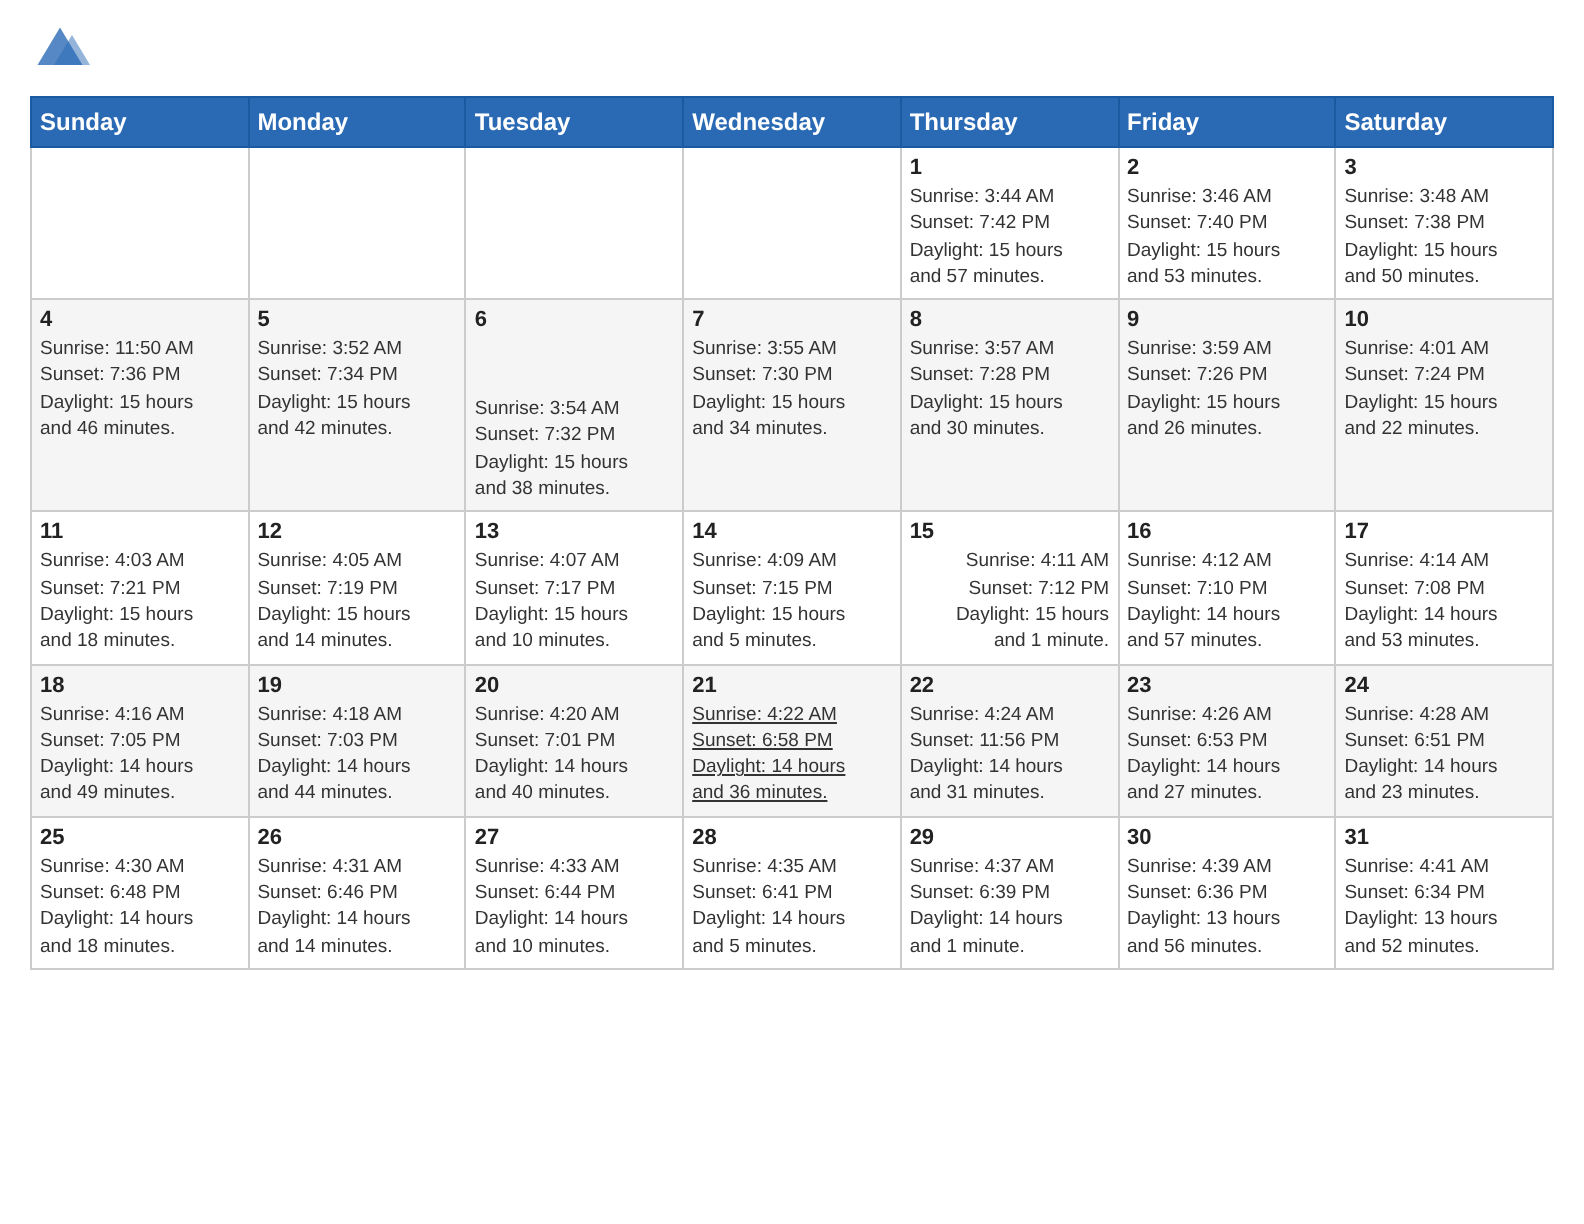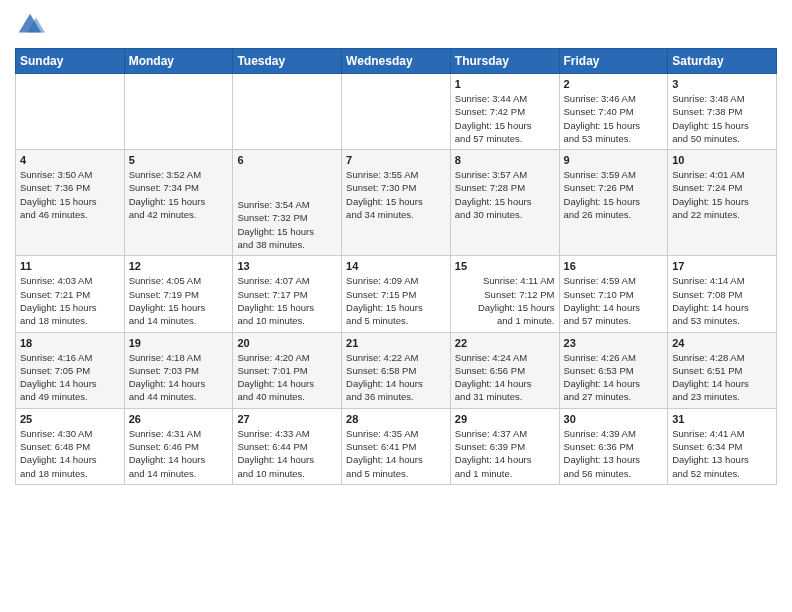--- a/index.html
+++ b/index.html
@@ -150,21 +150,21 @@
           <span class="day-number">3</span>
           <div class="day-info" style="white-space: pre-line;">Sunrise: 3:48 AM
 Sunset: 7:38 PM
 Daylight: 15 hours
 and 50 minutes.</div>
         </td>
       </tr>
       <tr>
         <td>
           <span class="day-number">4</span>
-          <div class="day-info" style="white-space: pre-line;">Sunrise: 3:50 AM
+          <div class="day-info" style="white-space: pre-line;">Sunrise: 11:50 AM
 Sunset: 7:36 PM
 Daylight: 15 hours
 and 46 minutes.</div>
         </td>
         <td>
           <span class="day-number">5</span>
           <div class="day-info" style="white-space: pre-line;">Sunrise: 3:52 AM
 Sunset: 7:34 PM
 Daylight: 15 hours
 and 42 minutes.</div>
@@ -236,21 +236,21 @@
         </td>
         <td>
           <span class="day-number">15</span>
           <div class="day-info" style="white-space: pre-line; text-align: right;">Sunrise: 4:11 AM
 Sunset: 7:12 PM
 Daylight: 15 hours
 and 1 minute.</div>
         </td>
         <td>
           <span class="day-number">16</span>
-          <div class="day-info" style="white-space: pre-line;">Sunrise: 4:59 AM
+          <div class="day-info" style="white-space: pre-line;">Sunrise: 4:12 AM
 Sunset: 7:10 PM
 Daylight: 14 hours
 and 57 minutes.</div>
         </td>
         <td>
           <span class="day-number">17</span>
           <div class="day-info" style="white-space: pre-line;">Sunrise: 4:14 AM
 Sunset: 7:08 PM
 Daylight: 14 hours
 and 53 minutes.</div>
@@ -273,29 +273,29 @@
         </td>
         <td>
           <span class="day-number">20</span>
           <div class="day-info" style="white-space: pre-line;">Sunrise: 4:20 AM
 Sunset: 7:01 PM
 Daylight: 14 hours
 and 40 minutes.</div>
         </td>
         <td>
           <span class="day-number">21</span>
-          <div class="day-info" style="white-space: pre-line;">Sunrise: 4:22 AM
+          <div class="day-info" style="white-space: pre-line; text-decoration: underline;">Sunrise: 4:22 AM
 Sunset: 6:58 PM
 Daylight: 14 hours
 and 36 minutes.</div>
         </td>
         <td>
           <span class="day-number">22</span>
           <div class="day-info" style="white-space: pre-line;">Sunrise: 4:24 AM
-Sunset: 6:56 PM
+Sunset: 11:56 PM
 Daylight: 14 hours
 and 31 minutes.</div>
         </td>
         <td>
           <span class="day-number">23</span>
           <div class="day-info" style="white-space: pre-line;">Sunrise: 4:26 AM
 Sunset: 6:53 PM
 Daylight: 14 hours
 and 27 minutes.</div>
         </td>

